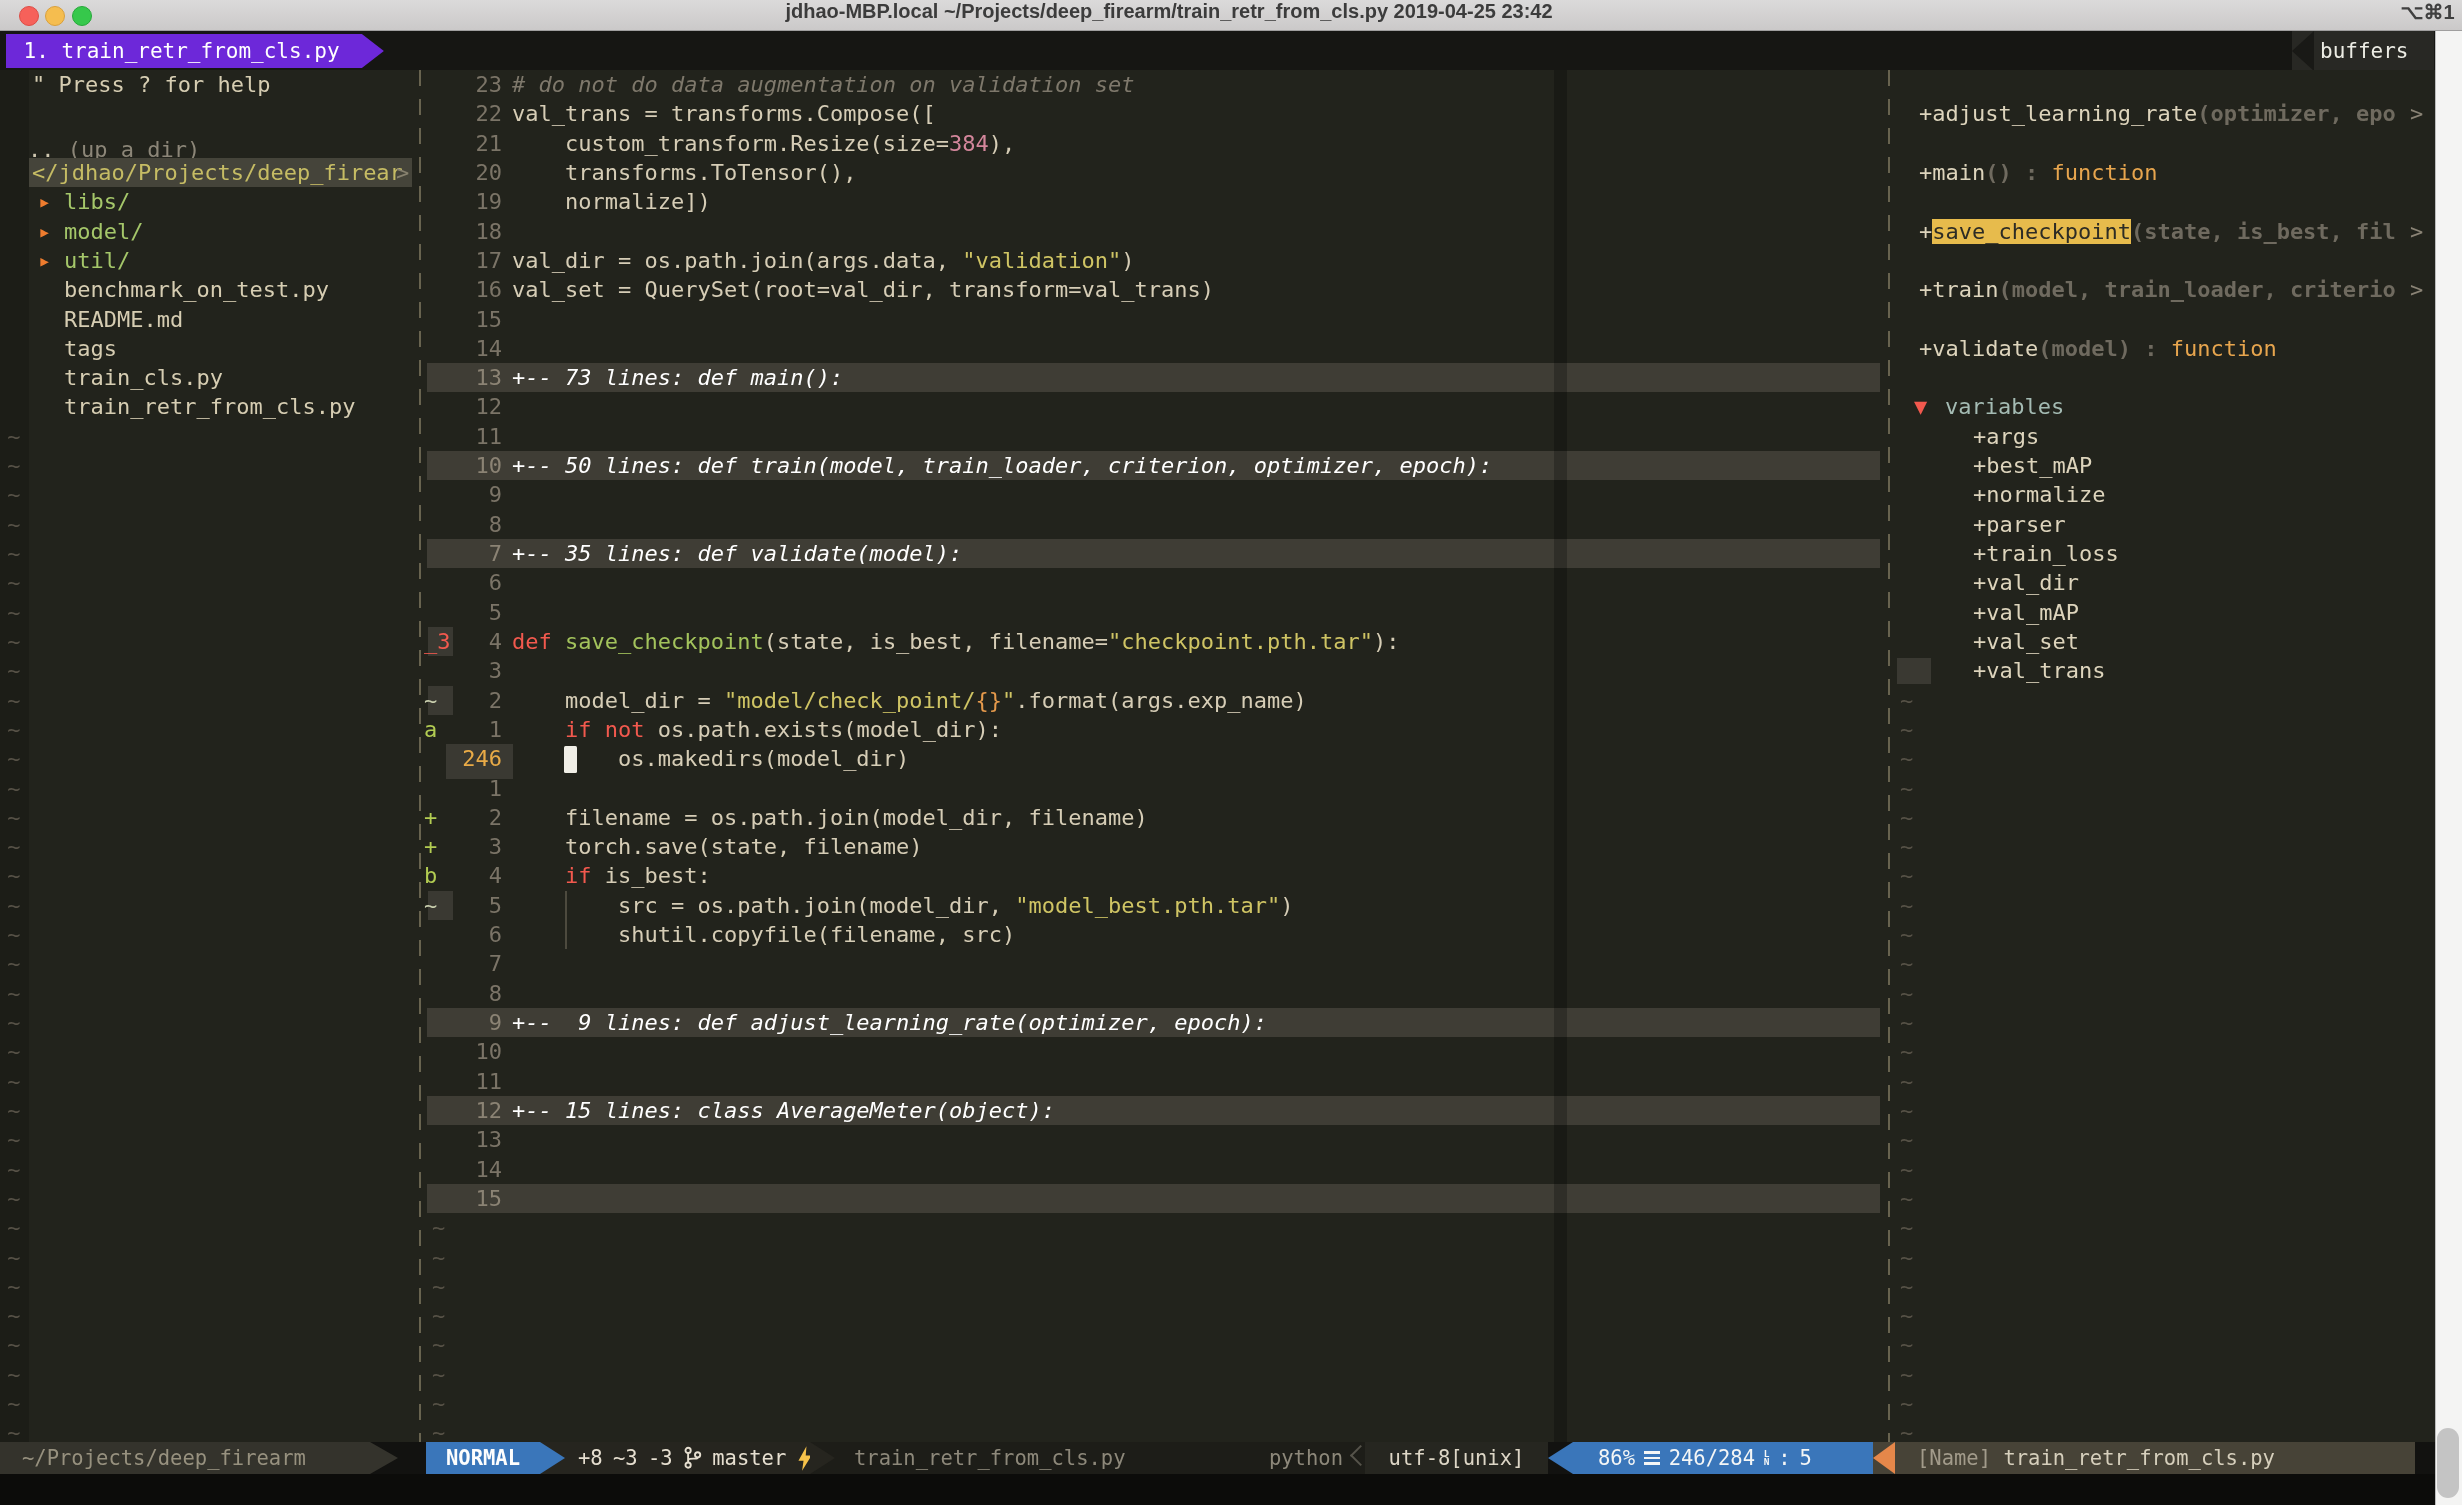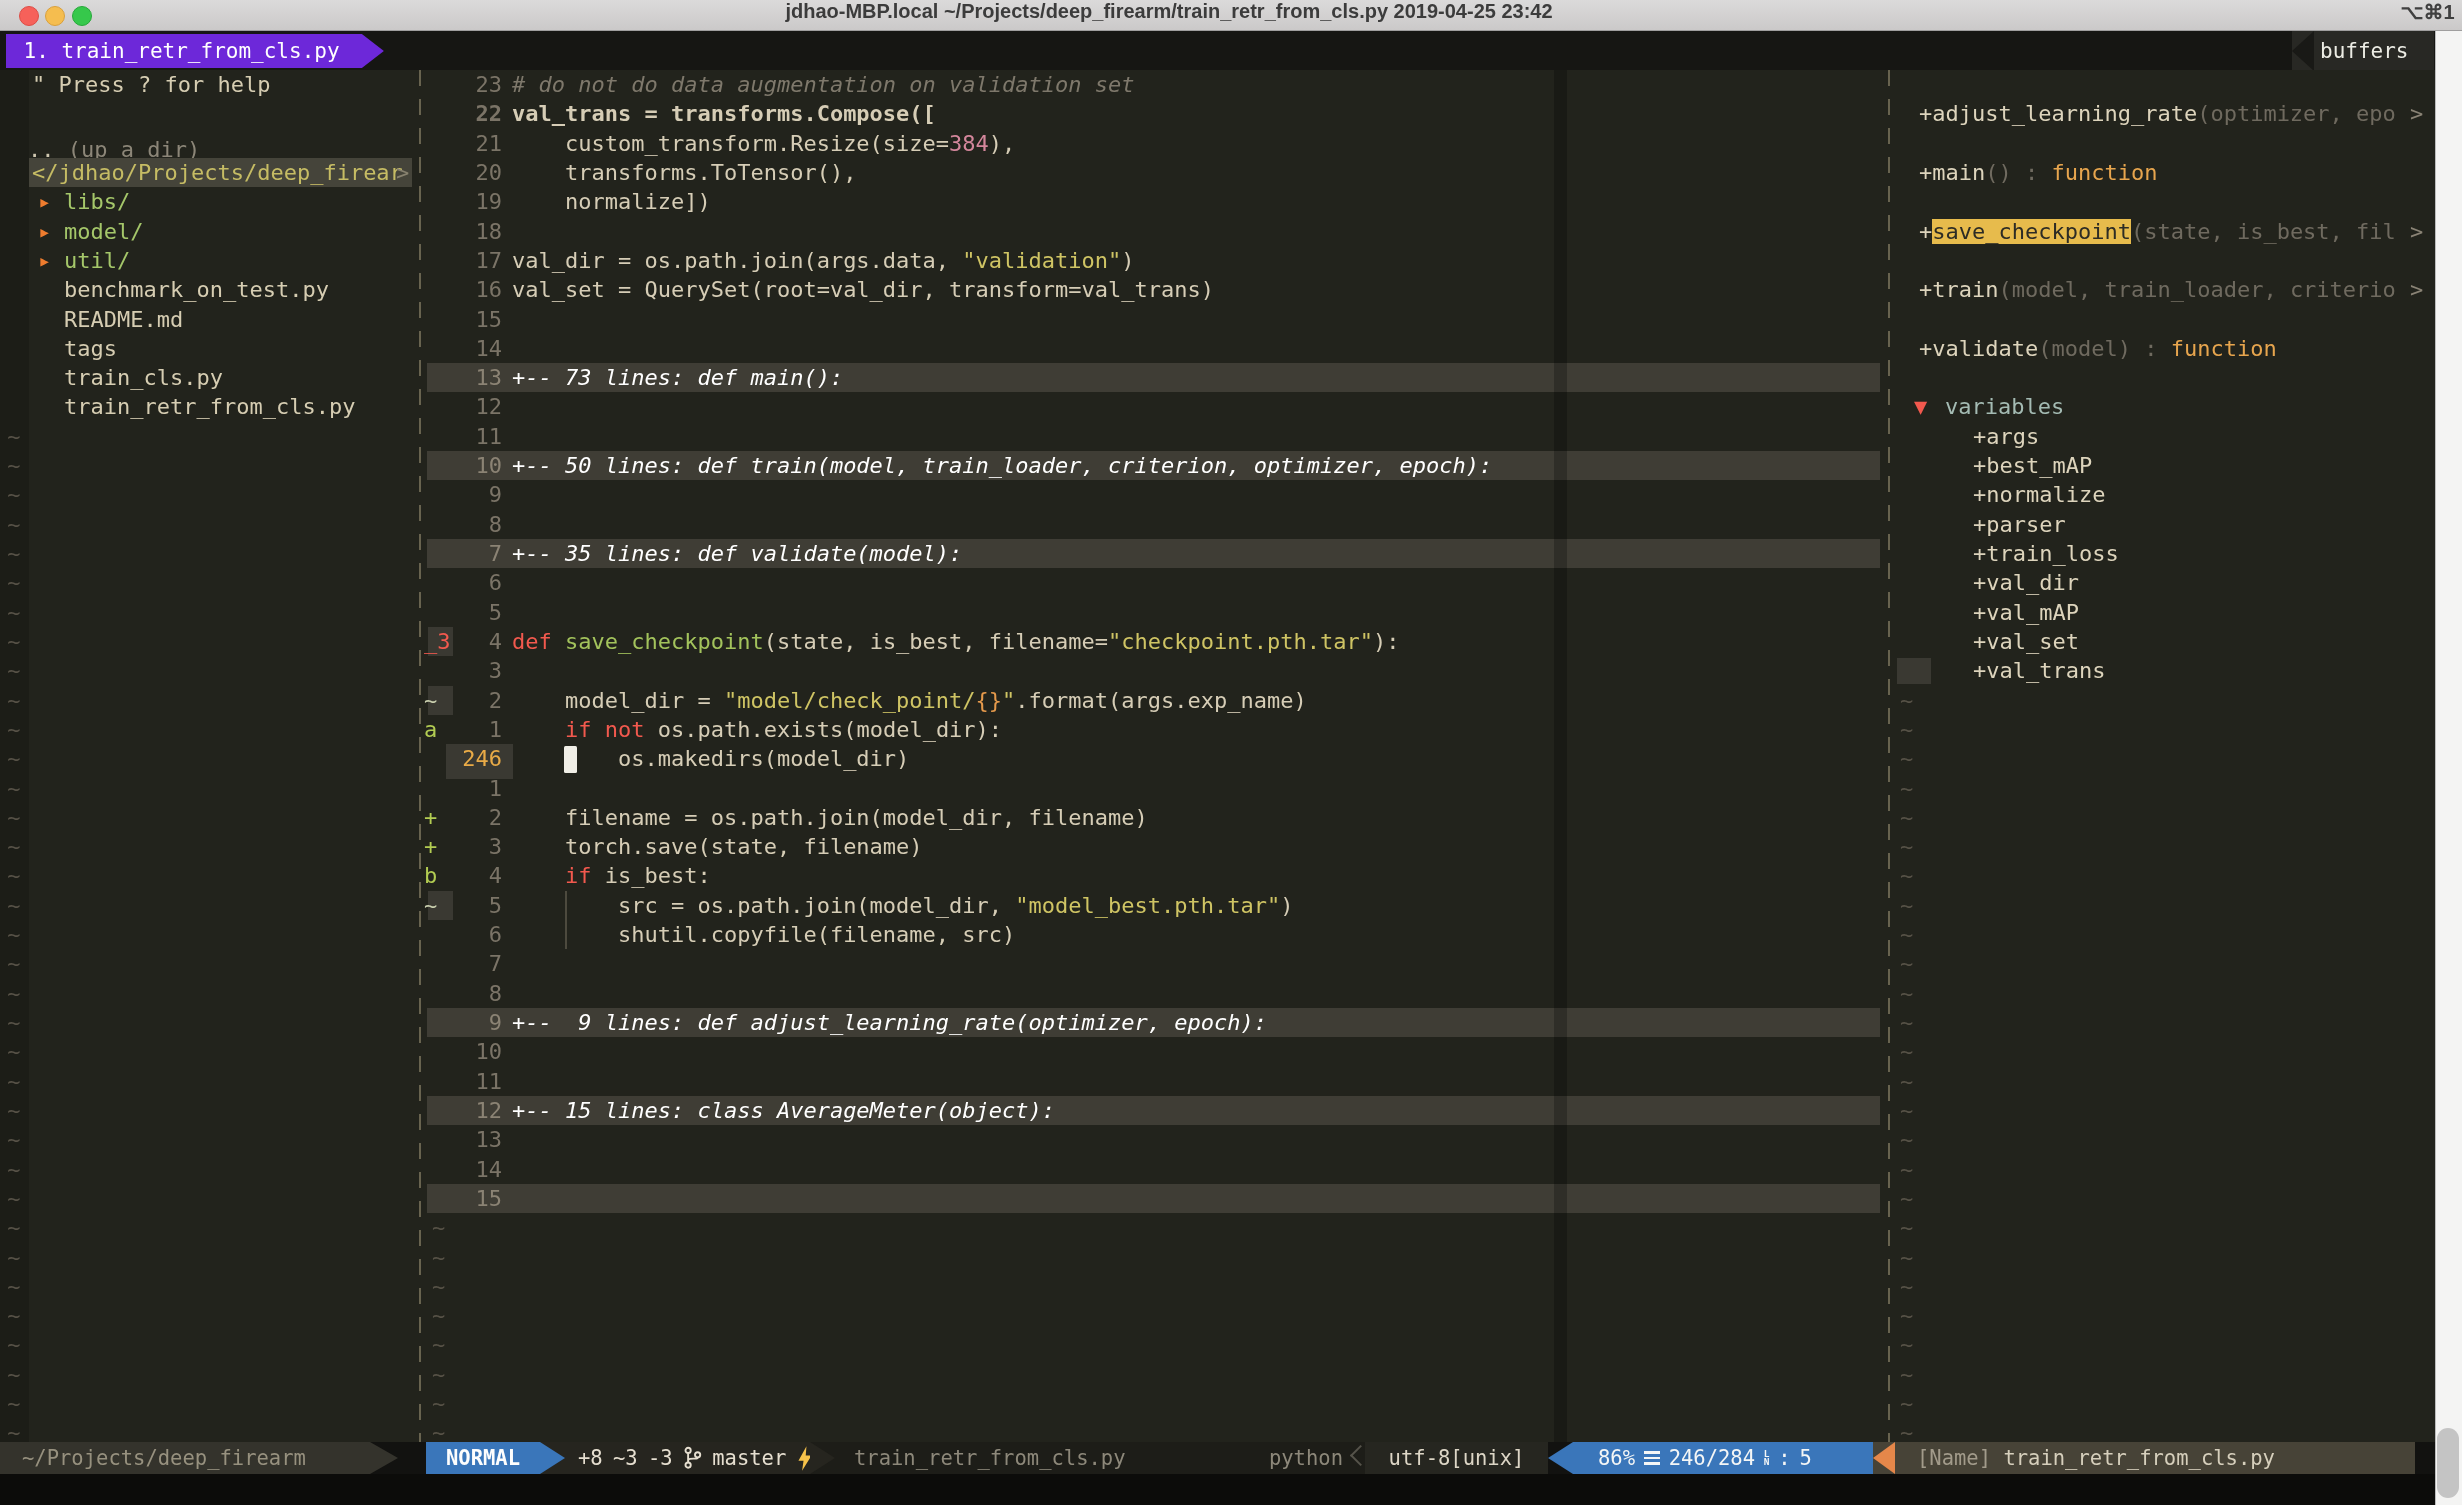--- a/index.html
+++ b/index.html
@@ -49,21 +49,21 @@
   .tr-dots{position:absolute;left:28px;color:#cfc7b0;margin-top:6px;}
   .tr-dim{color:#8c8678;}
   .tr-rootbg{position:absolute;left:29px;top:0;width:383px;height:29px;background:#45443a;}
   .tr-root{position:absolute;left:32px;color:#c6bc64;}
   .tr-trunc{position:absolute;left:396px;color:#87816f;}
   .tr-arrow{position:absolute;left:38px;color:#ee7c2e;}
   .tr-dir{position:absolute;left:64px;color:#a5c76a;}
   .tr-file{position:absolute;left:64px;color:#d6cdb2;}
   
   .tag-line{position:absolute;left:1919px;}
-  .tag-name{color:#ddd4bc;} .tag-dim{color:#6f6a5f;}
+  .tag-name{color:#ddd4bc;} .tag-dim{color:#6f6a5f;font-weight:bold;}
   .tag-hl{background:#e7bb4c;color:#2d2c25;}
   .tag-label{color:#e7a54e;}
   .tag-trunc{position:absolute;left:2410px;color:#8a8375;}
   .tag-hdr-mark{position:absolute;left:1914px;color:#f2594e;}
   .tag-hdr{position:absolute;left:1945px;color:#a4bbb3;}
   .tag-var{position:absolute;left:1973px;color:#ddd4bc;}
   #tag-cursor-cell{left:1897px;top:588px;width:34px;height:26px;background:#3a3932;}
   
   #statusbar{left:0;top:1442px;width:2435px;height:32px;background:#121210;font-size:20.5px;}
   #statusbar .seg{position:absolute;top:0;height:32px;line-height:32px;}
@@ -163,21 +163,21 @@
       <div class="r" style="top: 1202px;"><span class="tilde" style="position: absolute; left: 7.3px;">~</span></div>
       <div class="r" style="top: 1231px;"><span class="tilde" style="position: absolute; left: 7.3px;">~</span></div>
       <div class="r" style="top: 1260px;"><span class="tilde" style="position: absolute; left: 7.3px;">~</span></div>
       <div class="r" style="top: 1290px;"><span class="tilde" style="position: absolute; left: 7.3px;">~</span></div>
       <div class="r" style="top: 1319px;"><span class="tilde" style="position: absolute; left: 7.3px;">~</span></div>
       <div class="r" style="top: 1348px;"><span class="tilde" style="position: absolute; left: 7.3px;">~</span></div>
     </div>
   <div class="abs vsep" id="sep1"></div>
   <div id="code-rows">
       <div class="r" style="top: 0px;"><span class="num">23</span><span class="code"><span style="color: rgb(126, 120, 107); font-style: italic;"># do not do data augmentation on validation set</span></span></div>
-      <div class="r" style="top: 29px; font-weight: bold;"><span class="num">22</span><span class="code"><span style="color: rgb(214, 205, 182);">val_trans = transforms.Compose([</span></span></div>
+      <div class="r" style="top: 29px;"><span class="num">22</span><span class="code"><span style="color: rgb(214, 205, 182);">val_trans = transforms.Compose([</span></span></div>
       <div class="r" style="top: 59px;"><span class="num">21</span><span class="code"><span style="color: rgb(214, 205, 182);">    custom_transform.Resize(size=</span><span style="color: rgb(211, 134, 155);">384</span><span style="color: rgb(214, 205, 182);">),</span></span></div>
       <div class="r" style="top: 88px;"><span class="num">20</span><span class="code"><span style="color: rgb(214, 205, 182);">    transforms.ToTensor(),</span></span></div>
       <div class="r" style="top: 117px;"><span class="num">19</span><span class="code"><span style="color: rgb(214, 205, 182);">    normalize])</span></span></div>
       <div class="r" style="top: 147px;"><span class="num">18</span></div>
       <div class="r" style="top: 176px;"><span class="num">17</span><span class="code"><span style="color: rgb(214, 205, 182); text-align: right;">val_dir = os.path.join(args.data, </span><span style="color: rgb(207, 196, 100);">"validation"</span><span style="color: rgb(214, 205, 182);">)</span></span></div>
       <div class="r" style="top: 205px;"><span class="num">16</span><span class="code"><span style="color: rgb(214, 205, 182);">val_set = QuerySet(root=val_dir, transform=val_trans)</span></span></div>
       <div class="r" style="top: 235px;"><span class="num">15</span></div>
       <div class="r" style="top: 264px;"><span class="num">14</span></div>
       <div class="r" style="top: 293px;"><span class="fbar"></span><span class="num fold-num">13</span><span class="fold-label">+-- 73 lines: def main():</span></div>
       <div class="r" style="top: 322px;"><span class="num">12</span></div>

